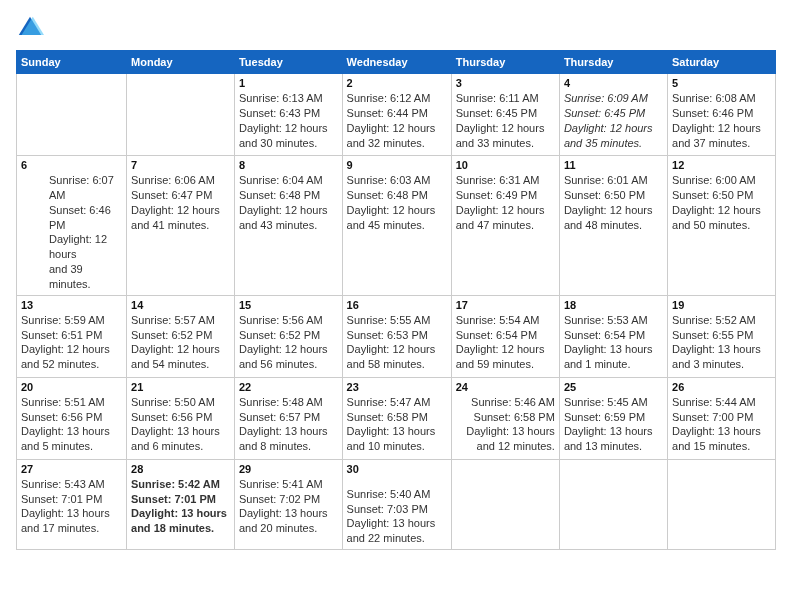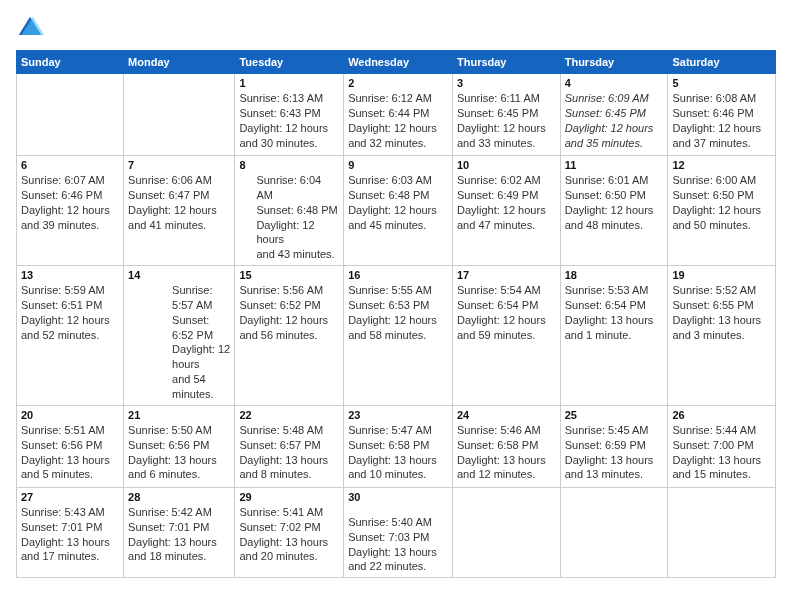--- a/index.html
+++ b/index.html
@@ -156,49 +156,49 @@
             <div class="day-num">5</div>
             <div class="day-info" style="white-space: pre-line;">Sunrise: 6:08 AM
 Sunset: 6:46 PM
 Daylight: 12 hours
 and 37 minutes.</div>
           </td>
         </tr>
         <tr>
           <td>
             <div class="day-num">6</div>
-            <div class="day-info" style="white-space: pre-line;">Sunrise: 6:07 AM
+            <div class="day-info" style="white-space: pre-line; margin-left: 28px;">Sunrise: 6:07 AM
 Sunset: 6:46 PM
 Daylight: 12 hours
 and 39 minutes.</div>
           </td>
           <td>
             <div class="day-num">7</div>
             <div class="day-info" style="white-space: pre-line;">Sunrise: 6:06 AM
 Sunset: 6:47 PM
 Daylight: 12 hours
 and 41 minutes.</div>
           </td>
           <td>
             <div class="day-num">8</div>
-            <div class="day-info" style="white-space: pre-line; margin-left: 17px;">Sunrise: 6:04 AM
+            <div class="day-info" style="white-space: pre-line;">Sunrise: 6:04 AM
 Sunset: 6:48 PM
 Daylight: 12 hours
 and 43 minutes.</div>
           </td>
           <td>
             <div class="day-num">9</div>
             <div class="day-info" style="white-space: pre-line;">Sunrise: 6:03 AM
 Sunset: 6:48 PM
 Daylight: 12 hours
 and 45 minutes.</div>
           </td>
           <td>
             <div class="day-num">10</div>
-            <div class="day-info" style="white-space: pre-line;">Sunrise: 6:02 AM
+            <div class="day-info" style="white-space: pre-line;">Sunrise: 6:31 AM
 Sunset: 6:49 PM
 Daylight: 12 hours
 and 47 minutes.</div>
           </td>
           <td>
             <div class="day-num">11</div>
             <div class="day-info" style="white-space: pre-line;">Sunrise: 6:01 AM
 Sunset: 6:50 PM
 Daylight: 12 hours
 and 48 minutes.</div>
@@ -214,21 +214,21 @@
         <tr>
           <td>
             <div class="day-num">13</div>
             <div class="day-info" style="white-space: pre-line;">Sunrise: 5:59 AM
 Sunset: 6:51 PM
 Daylight: 12 hours
 and 52 minutes.</div>
           </td>
           <td>
             <div class="day-num">14</div>
-            <div class="day-info" style="white-space: pre-line; margin-left: 44px;">Sunrise: 5:57 AM
+            <div class="day-info" style="white-space: pre-line;">Sunrise: 5:57 AM
 Sunset: 6:52 PM
 Daylight: 12 hours
 and 54 minutes.</div>
           </td>
           <td>
             <div class="day-num">15</div>
             <div class="day-info" style="white-space: pre-line;">Sunrise: 5:56 AM
 Sunset: 6:52 PM
 Daylight: 12 hours
 and 56 minutes.</div>
@@ -286,21 +286,21 @@
           </td>
           <td>
             <div class="day-num">23</div>
             <div class="day-info" style="white-space: pre-line;">Sunrise: 5:47 AM
 Sunset: 6:58 PM
 Daylight: 13 hours
 and 10 minutes.</div>
           </td>
           <td>
             <div class="day-num">24</div>
-            <div class="day-info" style="white-space: pre-line;">Sunrise: 5:46 AM
+            <div class="day-info" style="white-space: pre-line; text-align: right;">Sunrise: 5:46 AM
 Sunset: 6:58 PM
 Daylight: 13 hours
 and 12 minutes.</div>
           </td>
           <td>
             <div class="day-num">25</div>
             <div class="day-info" style="white-space: pre-line;">Sunrise: 5:45 AM
 Sunset: 6:59 PM
 Daylight: 13 hours
 and 13 minutes.</div>
@@ -316,21 +316,21 @@
         <tr>
           <td>
             <div class="day-num">27</div>
             <div class="day-info" style="white-space: pre-line;">Sunrise: 5:43 AM
 Sunset: 7:01 PM
 Daylight: 13 hours
 and 17 minutes.</div>
           </td>
           <td>
             <div class="day-num">28</div>
-            <div class="day-info" style="white-space: pre-line;">Sunrise: 5:42 AM
+            <div class="day-info" style="white-space: pre-line; font-weight: bold;">Sunrise: 5:42 AM
 Sunset: 7:01 PM
 Daylight: 13 hours
 and 18 minutes.</div>
           </td>
           <td>
             <div class="day-num">29</div>
             <div class="day-info" style="white-space: pre-line;">Sunrise: 5:41 AM
 Sunset: 7:02 PM
 Daylight: 13 hours
 and 20 minutes.</div>

